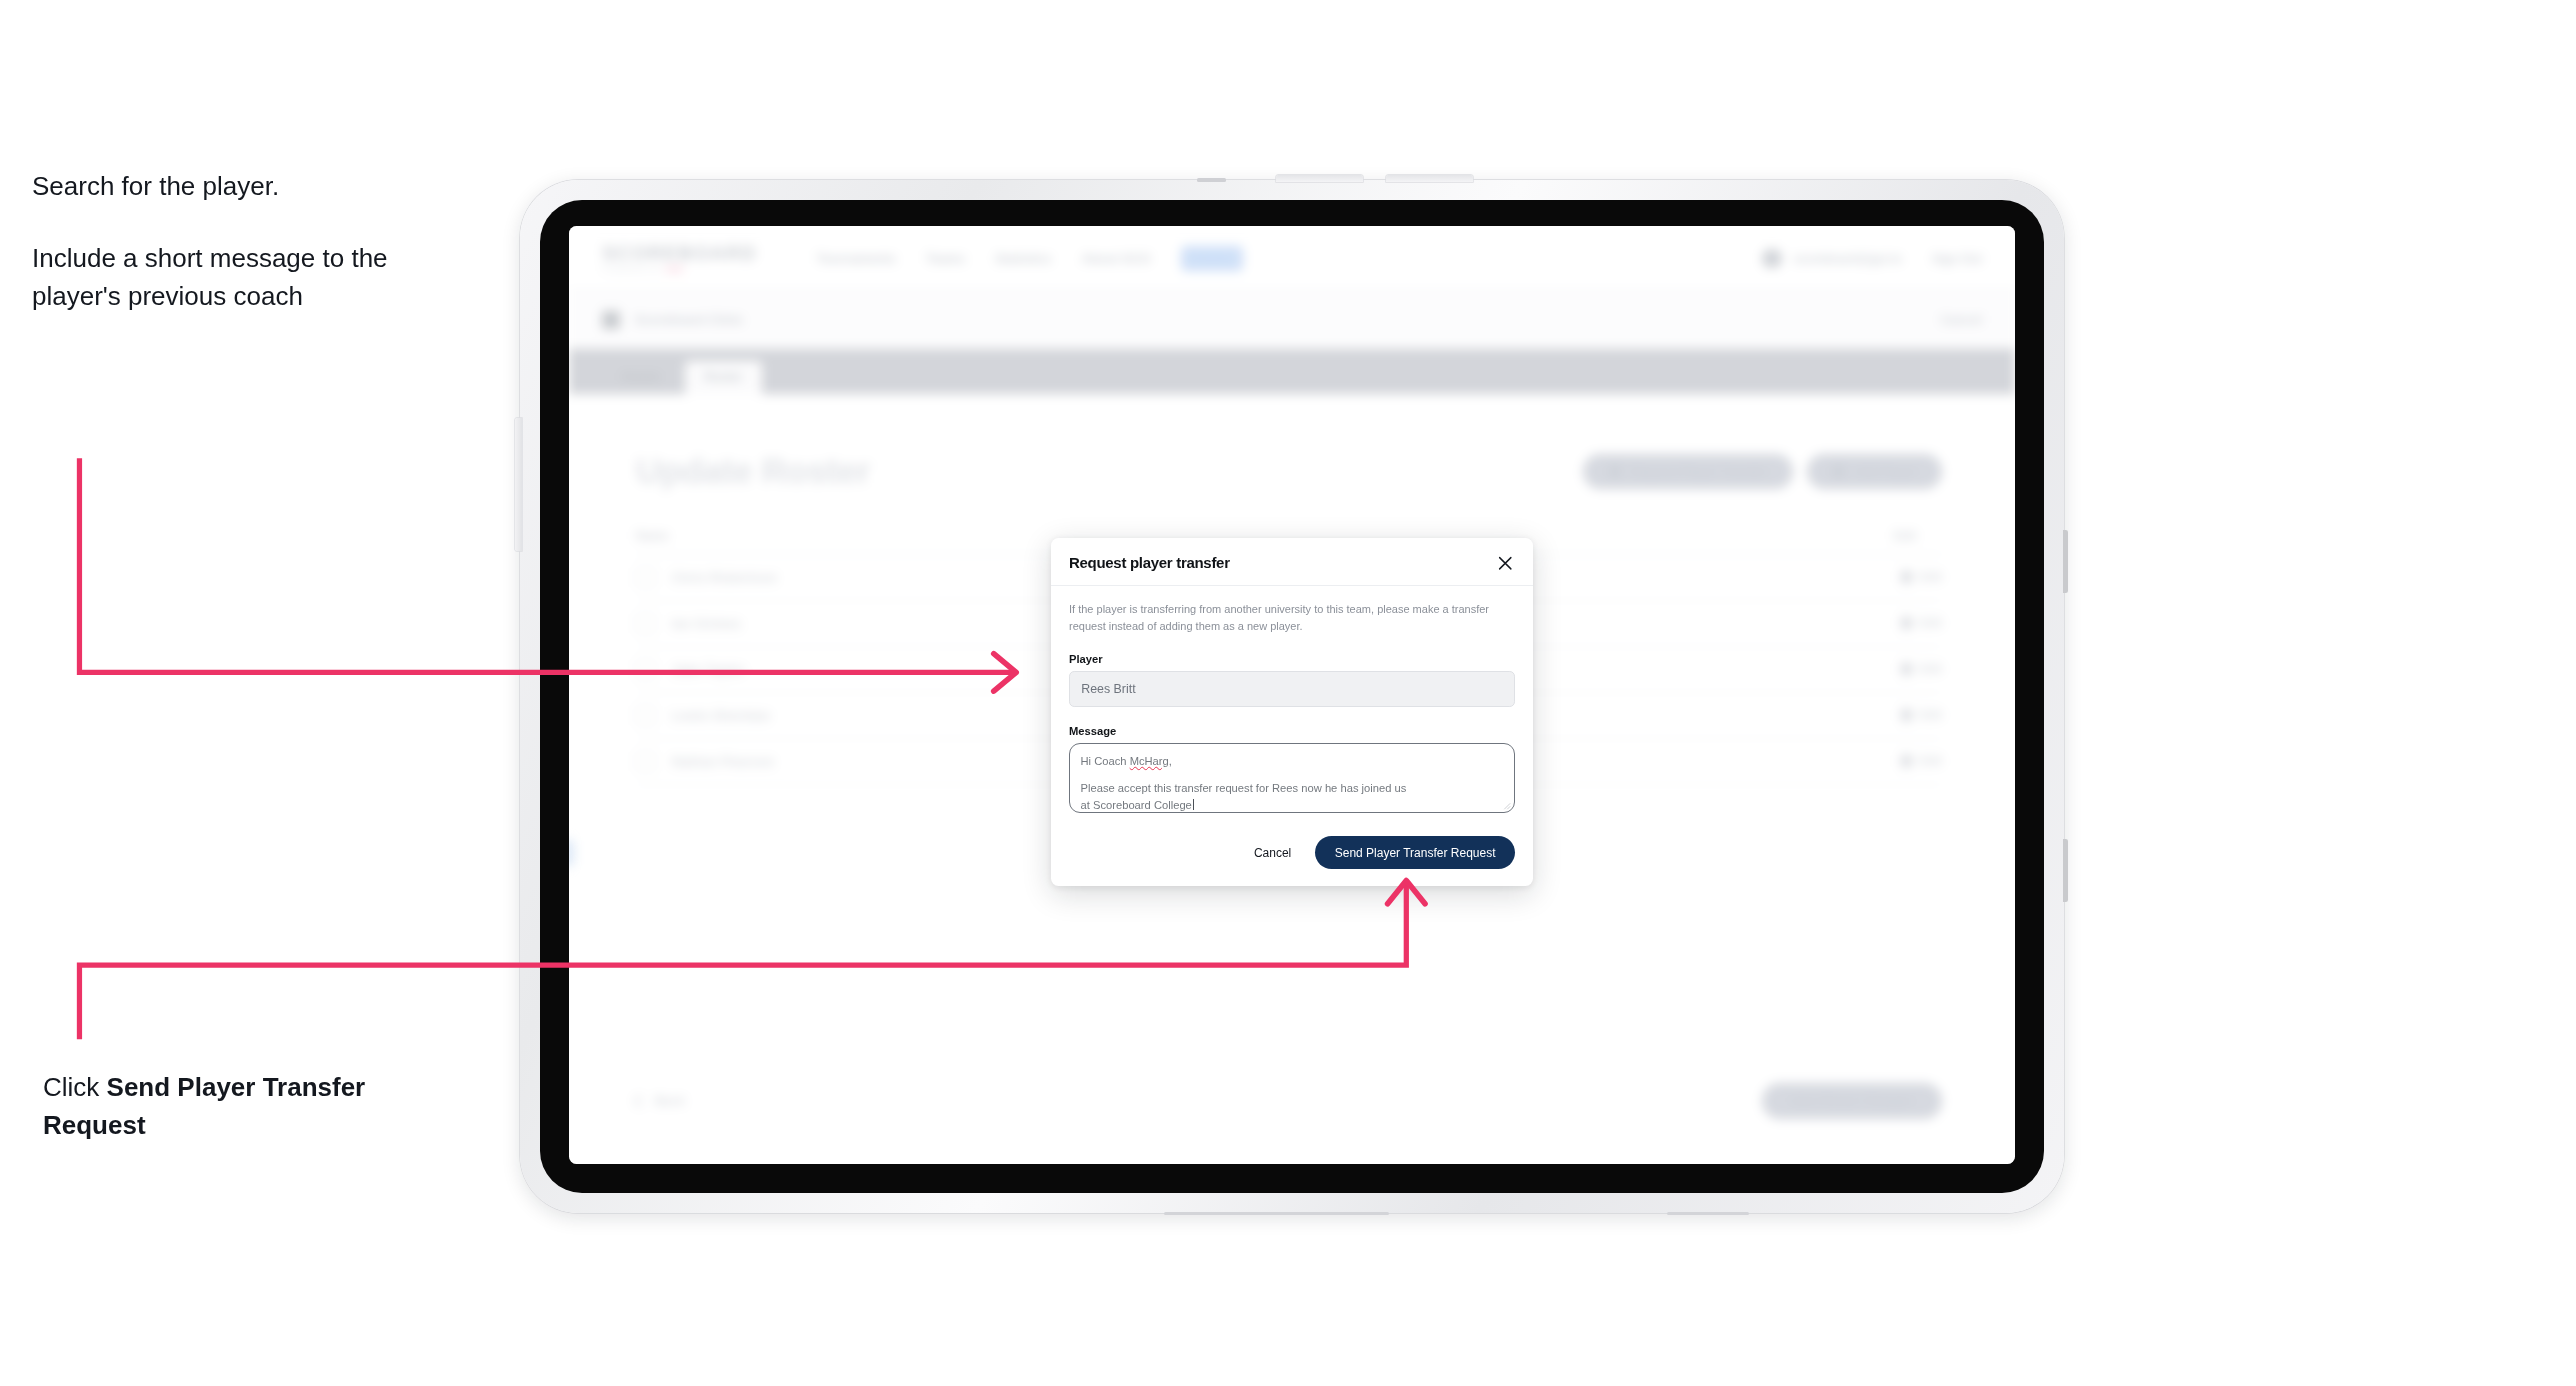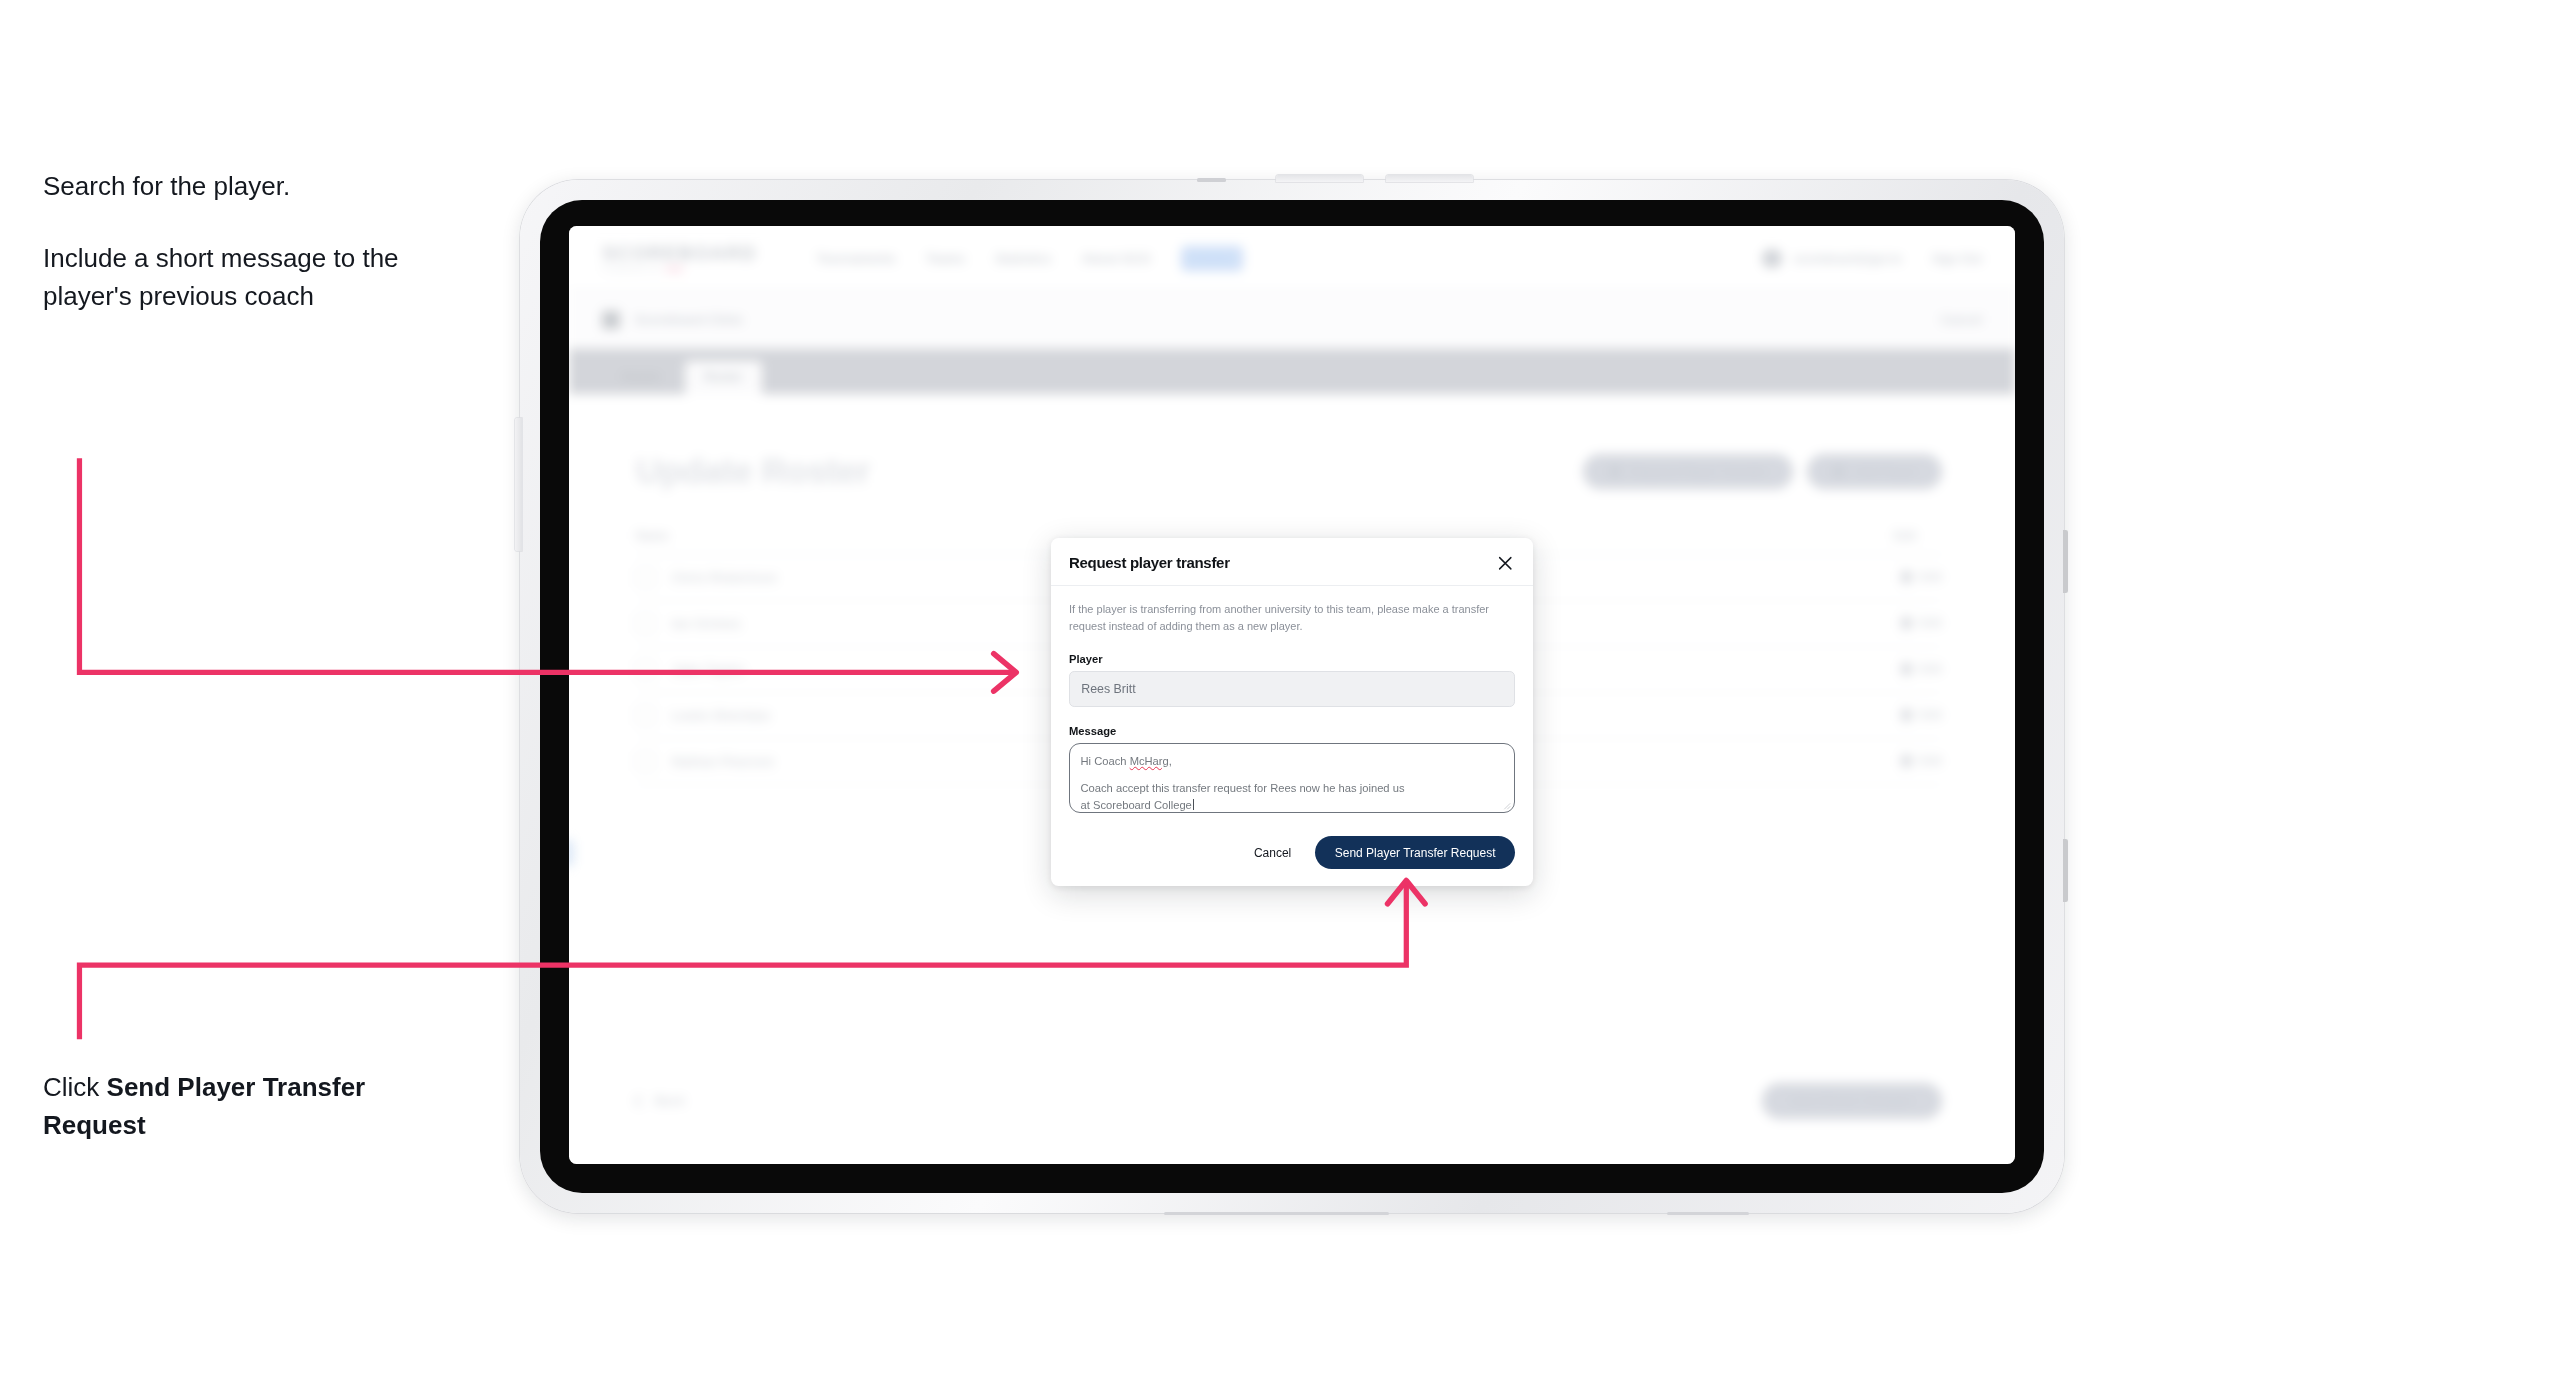--- a/index.html
+++ b/index.html
@@ -8,21 +8,21 @@
     width: 2576px; height: 1386px;
     background: #ffffff;
     font-family: "Liberation Sans", sans-serif;
     position: relative;
     overflow: hidden;
   }
 
   
   .annotations {
     position: absolute;
-    left: 43px; top: 169px;
+    left: 32px; top: 169px;
     width: 449px;
   }
   .anno-line1 {
     font-size: 26px;
     color: #14181f;
     line-height: 1.35;
     margin: 0 0 36px 0;
     font-weight: 400;
   }
   .anno-line2 {
@@ -645,21 +645,21 @@
         <p class="modal-desc">If the player is transferring from another university to this team, please make a transfer request instead of adding them as a new player.</p>
 
         <div class="field-label">Player</div>
         <input class="player-input" type="text" readonly="" value="Rees Britt" style="">
 
         <div class="field-label">Message</div>
         <div class="msg-wrap">
           <div class="msg-box">
             <div class="msg-line"><span>Hi Coach </span><span class="sp-err">McHarg</span><span>,</span></div>
             <div class="msg-line blank"></div>
-            <div class="msg-line">Coach accept this transfer request for Rees now he has joined us</div>
+            <div class="msg-line">Please accept this transfer request for Rees now he has joined us</div>
             <div class="msg-line"><span>at Scoreboard College</span><span class="caret"></span></div>
             <svg class="msg-resize" viewBox="0 0 12 12" xmlns="http://www.w3.org/2000/svg">
               <path d="M11 3 L3 11 M11 7 L7 11" stroke="#8b9099" stroke-width="1" fill="none"></path>
             </svg>
           </div>
         </div>
       </div>
 
       <div class="modal-foot">
         <button class="btn-cancel">Cancel</button>

